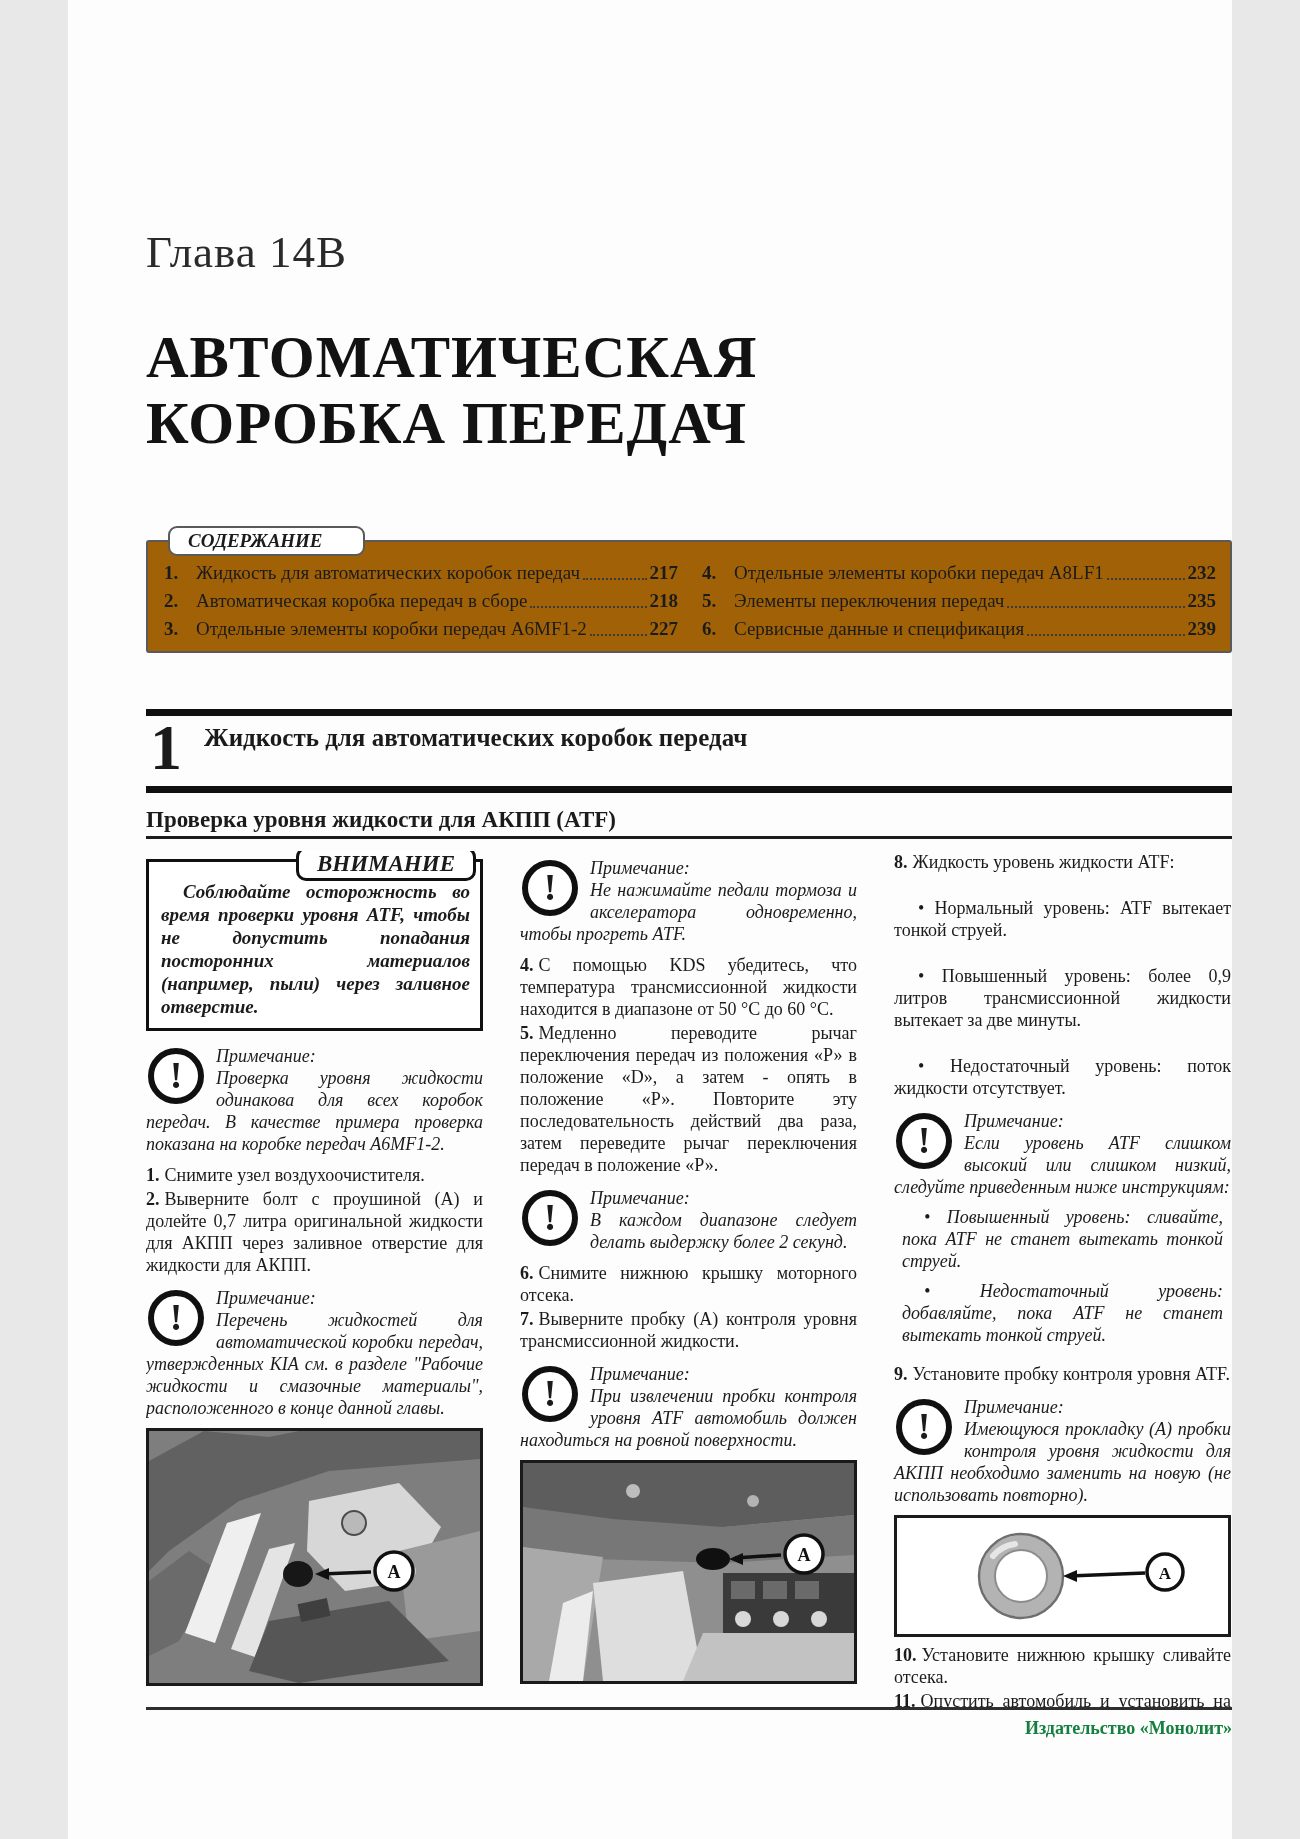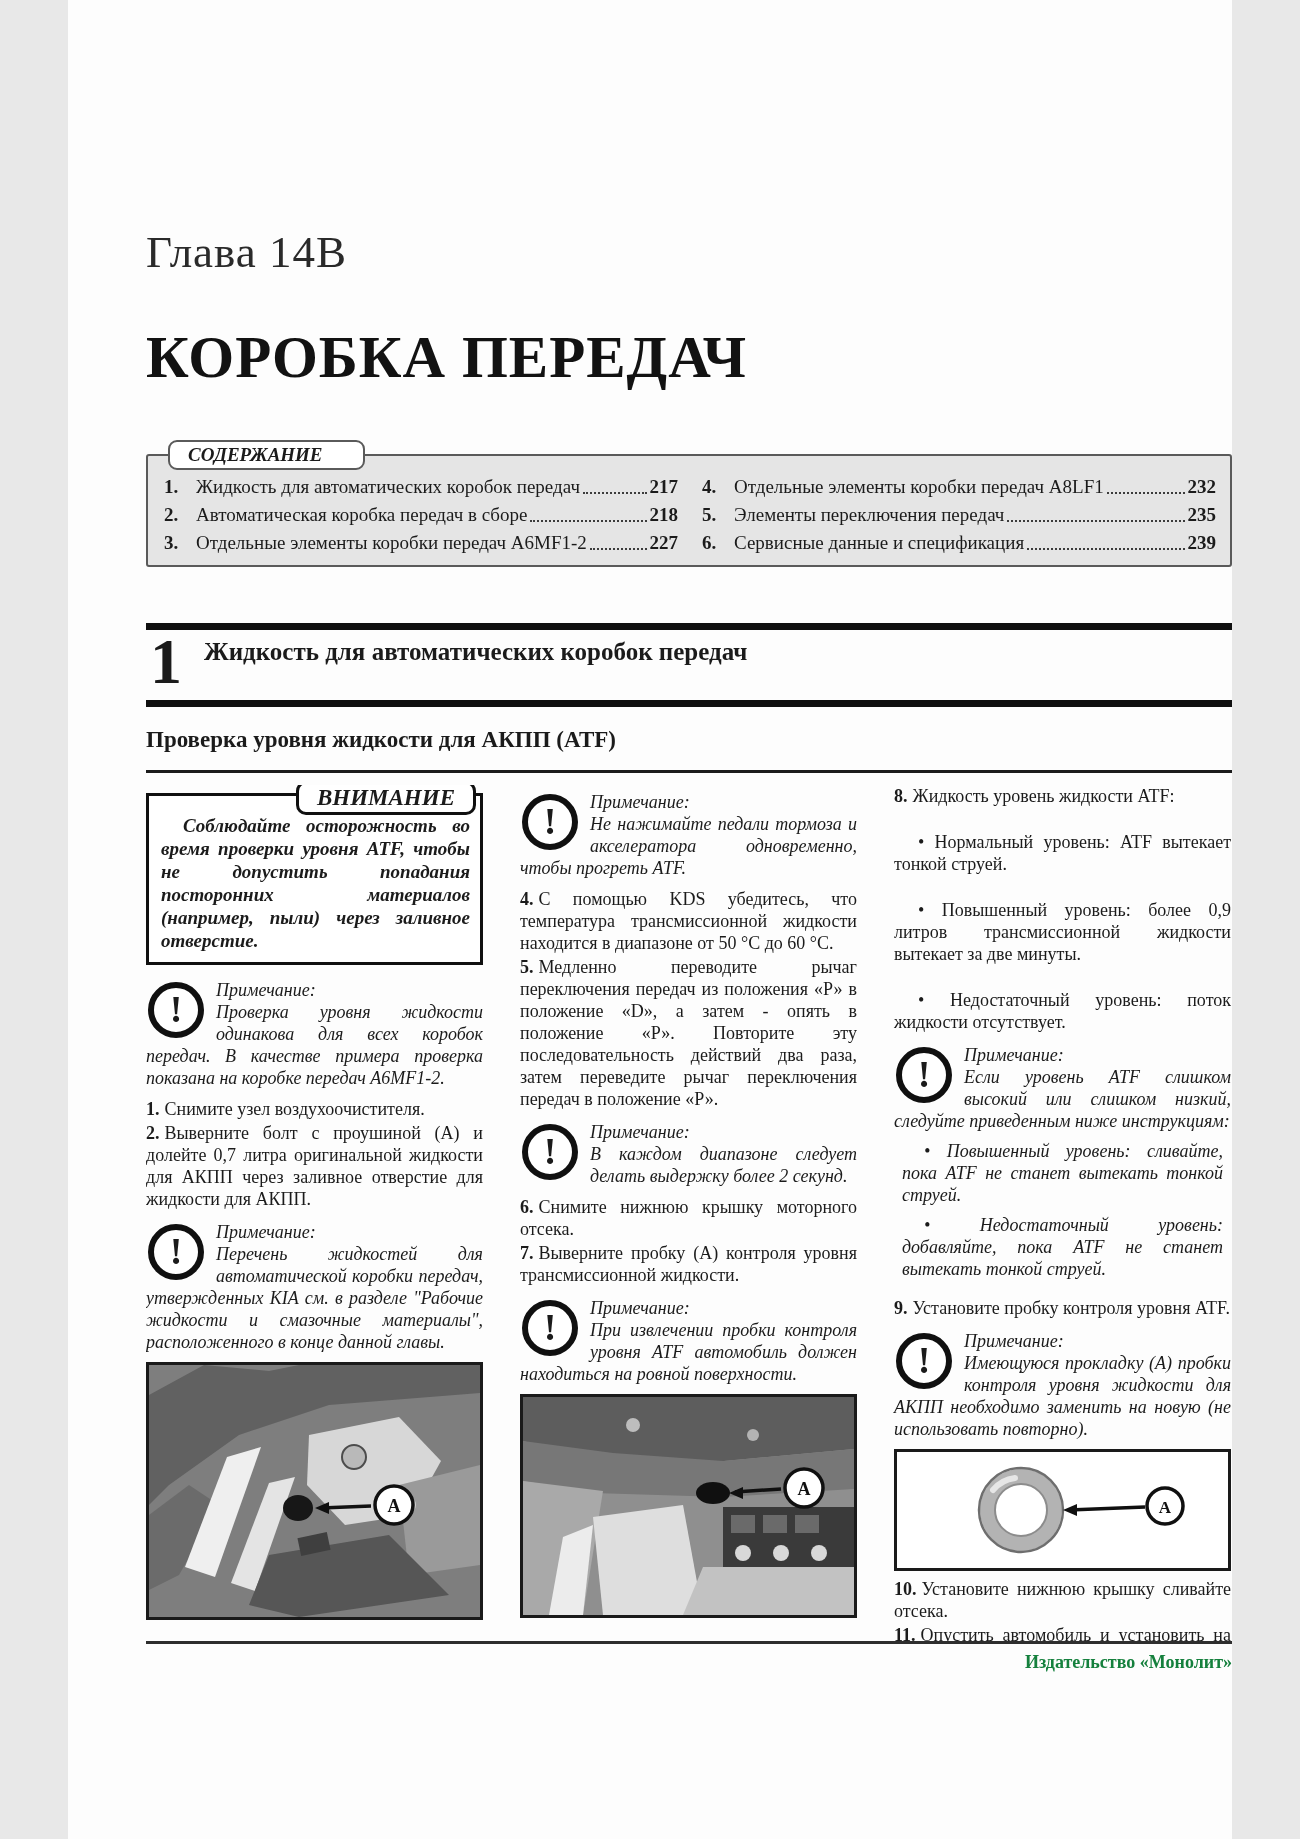--- a/index.html
+++ b/index.html
@@ -4,39 +4,39 @@
 <style>
   html,body{margin:0;padding:0;background:#e8e8e8;}
   .page{width:1164px;height:1839px;background:#fdfdfd;position:relative;margin:0 auto;
         font-family:Liberation Serif, serif;color:#1b1b1b;overflow:hidden;}
   .content{position:absolute;left:78px;top:0;width:1086px;}
 
   .chapter{margin-top:226px;font-size:45px;font-weight:normal;color:#2a2a2a;letter-spacing:1px;}
   .big-title{margin-top:46px;font-size:59px;line-height:1.12;font-weight:bold;color:#121212;letter-spacing:1px;}
 
   
-  .toc{position:relative;margin-top:64px;border:2px solid #5a5a5a;border-radius:3px;
-       padding:18px 14px 10px 16px;display:flex;gap:24px;background:#e5e5e5;}
+  .toc{position:relative;margin-top:84px;border:2px solid #5a5a5a;border-radius:3px;
+       padding:18px 14px 10px 16px;display:flex;gap:24px;background:#a16207;}
   .toc-tab{position:absolute;top:-16px;left:20px;background:#fff;border:2px solid #5a5a5a;
        border-radius:9px;padding:2px 40px 2px 18px;font-weight:bold;font-style:italic;font-size:19px;}
   .toc-col{flex:1;display:flex;flex-direction:column;gap:3px;}
   .toc-row{display:flex;font-size:19px;line-height:25px;}
   .toc-num{font-weight:bold;width:32px;flex:none;}
   .toc-text{flex:none;}
   .toc-leader{flex:1;border-bottom:2px dotted #3c3c3c;margin:0 3px 5px 3px;}
   .toc-page{font-weight:bold;flex:none;}
 
   
   .section-bar{margin-top:56px;border-top:7px solid #101010;border-bottom:7px solid #101010;
        padding:3px 0 9px 4px;display:flex;gap:22px;align-items:flex-start;}
   .section-num{font-size:64px;line-height:58px;font-weight:bold;}
   .section-title{font-size:25px;font-weight:bold;margin-top:5px;}
 
-  .subsection{margin-top:20px;font-size:23px;font-weight:bold;border-bottom:3px solid #1c1c1c;
-       padding-bottom:17px;}
+  .subsection{margin-top:14px;font-size:23px;font-weight:bold;border-bottom:3px solid #1c1c1c;
+       padding-bottom:3px;}
 
   
   .cols{margin-top:12px;display:flex;gap:37px;height:856px;overflow:hidden;}
   .col{width:337px;flex:none;min-width:0;}
 
   p.step{font-size:18px;line-height:22px;text-align:justify;margin:0 0 2px 0;}
   .stepnum{font-weight:bold;margin-right:5px;}
   p.bullet{text-indent:24px;margin-top:24px;}
 
   
@@ -62,20 +62,21 @@
 </style>
 </head>
 <body>
 
 <div class="page">
   <div class="content">
 
     <div class="chapter">Глава 14В</div>
 
     <div class="big-title">
+      <div>АВТОМАТИЧЕСКАЯ</div>
       <div>КОРОБКА ПЕРЕДАЧ</div>
     </div>
 
     <div class="toc">
       <div class="toc-tab">СОДЕРЖАНИЕ</div>
       <div class="toc-col">
         <div class="toc-row">
           <span class="toc-num">1.</span>
           <span class="toc-text">Жидкость для автоматических коробок передач</span>
           <span class="toc-leader"></span>

